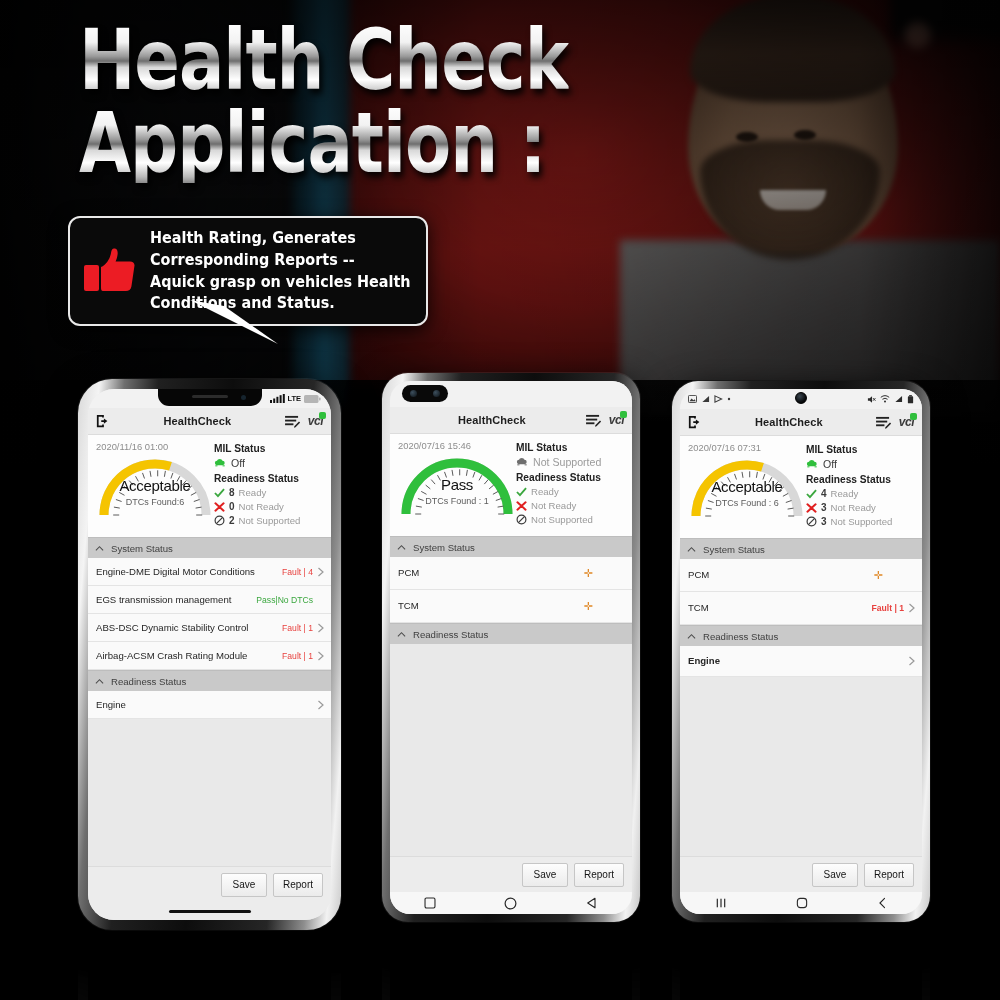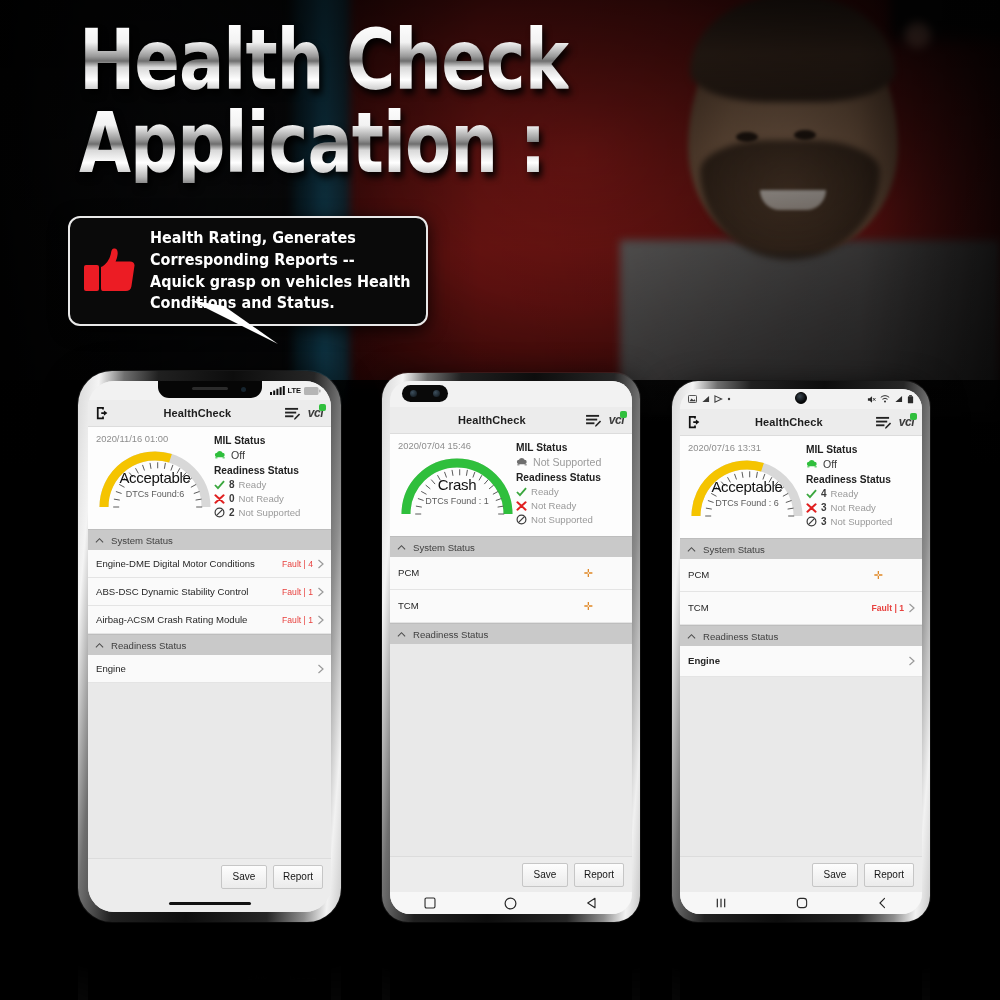--- a/index.html
+++ b/index.html
@@ -304,21 +304,21 @@
   </div>
   <div class="callout-text">Health Rating,  Generates Corresponding Reports -- Aquick grasp on vehicles Health Conditions and Status.</div>
 </div>
 <div id="callout-tail">
   <svg viewBox="0 0 90 46" width="90" height="46">
     <polygon points="0,0 88,44 34,6" fill="#ffffff"></polygon>
   </svg>
 </div>
 
 <div class="phone" id="p1" style="left:78px;top:371px;width:263px;height:551px;border-radius:34px;">
-  <div class="phone-body" style="border-radius:34px;">
+  <div class="phone-body" style="border-radius:34px;margin-top:8px;">
     <div class="screen" style="left:10px;top:10px;right:10px;bottom:10px;width:243px;height:531px;border-radius:26px;">
       <div class="notch">
         <div class="notch-speaker"></div>
         <div class="notch-cam"></div>
       </div>
       <div class="statusbar" style="justify-content:flex-end;padding-right:10px;height:19px;">
         <svg width="15" height="9" viewBox="0 0 15 9">
           <rect x="0" y="6" width="2" height="3" fill="#111"></rect>
             <rect x="3.2" y="4.5" width="2" height="4.5" fill="#111"></rect>
           <rect x="6.4" y="2.8" width="2" height="6.2" fill="#111"></rect>
@@ -425,20 +425,25 @@
         <span class="sec-head-text">System Status</span>
       </div>
       <div class="listrow">
         <span class="row-name">Engine-DME Digital Motor Conditions</span>
         <span class="row-status st-fault">Fault | 4</span>
         <svg class="chev-right" viewBox="0 0 8 10">
             <path d="M1.5 1 L6 5 L1.5 9" fill="none" stroke="#9a9a9a" stroke-width="1.2"></path>
           </svg>
       </div>
       <div class="listrow">
+        <span class="row-name">EGS transmission management</span>
+        <span class="row-status st-pass">Pass|No DTCs</span>
+        <span class="chev-right"></span>
+      </div>
+      <div class="listrow">
         <span class="row-name">ABS-DSC Dynamic Stability Control</span>
         <span class="row-status st-fault">Fault | 1</span>
         <svg class="chev-right" viewBox="0 0 8 10">
             <path d="M1.5 1 L6 5 L1.5 9" fill="none" stroke="#9a9a9a" stroke-width="1.2"></path>
           </svg>
       </div>
       <div class="listrow">
         <span class="row-name">Airbag-ACSM Crash Rating Module</span>
         <span class="row-status st-fault">Fault | 1</span>
         <svg class="chev-right" viewBox="0 0 8 10">
@@ -487,21 +492,21 @@
           <path d="M10 12 l5 -5 1.2 1.2 -5 5 -1.6 .4 Z" fill="#222"></path>
         </svg>
         <div class="icon-vci">
           <span>vci</span>
           <span class="vci-badge" style="background:#2fbf3c;"></span>
         </div>
       </div>
 
       <div class="summary">
         <div class="sum-left">
-          <div class="date-text">2020/07/04 15:46</div>
+          <div class="date-text">2020/07/16 15:46</div>
           <div class="gauge">
             <svg width="118" height="62" viewBox="0 0 118 62">
               <path d="M8 60 A51 51 0 0 1 110 60" fill="none" stroke="#d8d8d8" stroke-width="9"></path>
               <path d="M8 60 A51 51 0 0 1 110 60" fill="none" stroke="#2fbf3c" stroke-width="9"></path>
               <g stroke="#5a5a5a" stroke-width="1">
                 <line x1="17.2" y1="60" x2="23.2" y2="60"></line>
                   <line x1="17.9" y1="52.1" x2="23.8" y2="53.1"></line>
                 <line x1="19.9" y1="44.5" x2="25.6" y2="46.5"></line>
                   <line x1="23.2" y1="37.4" x2="28.5" y2="40.3"></line>
                 <line x1="27.7" y1="31.1" x2="32.3" y2="34.9"></line>
@@ -514,21 +519,21 @@
                   <line x1="76.9" y1="17.9" x2="74.9" y2="23.5"></line>
                 <line x1="83.9" y1="21.2" x2="81" y2="26.4"></line>
                   <line x1="90.2" y1="25.6" x2="86.3" y2="30.1"></line>
                 <line x1="95.7" y1="31.1" x2="91.1" y2="34.9"></line>
                   <line x1="100.2" y1="37.4" x2="94.9" y2="40.3"></line>
                 <line x1="103.5" y1="44.5" x2="97.8" y2="46.5"></line>
                   <line x1="105.5" y1="52.1" x2="99.6" y2="53.1"></line>
                 <line x1="106.2" y1="60" x2="100.2" y2="60"></line>
               </g>
             </svg>
-            <div class="gauge-label">Crash</div>
+            <div class="gauge-label">Pass</div>
             <div class="gauge-sub">DTCs Found : 1</div>
           </div>
         </div>
         <div class="sum-right">
           <div class="mil-title">MIL Status</div>
           <div class="mil-row">
             <svg width="12" height="10" viewBox="0 0 14 11">
               <path d="M3.5 8 q-2.5 0 -2.5 -2.5 0 -2.5 2.5 -2.5 .6 -2.2 3.2 -2.2 2.6 0 3.2 2.2 2.6 0 2.6 2.5 0 2.5 -2.6 2.5 Z" fill="#6e6e6e"></path>
               <rect x="1.5" y="8.2" width="2.5" height="1.2" fill="#6e6e6e"></rect>
               <rect x="10" y="8.2" width="2.5" height="1.2" fill="#6e6e6e"></rect>
@@ -650,21 +655,21 @@
           <path d="M10 12 l5 -5 1.2 1.2 -5 5 -1.6 .4 Z" fill="#222"></path>
         </svg>
         <div class="icon-vci">
           <span>vci</span>
           <span class="vci-badge"></span>
         </div>
       </div>
 
       <div class="summary">
         <div class="sum-left">
-          <div class="date-text">2020/07/16 13:31</div>
+          <div class="date-text">2020/07/16 07:31</div>
           <div class="gauge">
             <svg width="118" height="62" viewBox="0 0 118 62">
               <path d="M8 60 A51 51 0 0 1 110 60" fill="none" stroke="#d8d8d8" stroke-width="9"></path>
               <path d="M8 60 A51 51 0 0 1 74.5 11.3" fill="none" stroke="#f5c400" stroke-width="9"></path>
               <g stroke="#5a5a5a" stroke-width="1">
                 <line x1="17.2" y1="60" x2="23.2" y2="60"></line>
                   <line x1="17.9" y1="52.1" x2="23.8" y2="53.1"></line>
                 <line x1="19.9" y1="44.5" x2="25.6" y2="46.5"></line>
                   <line x1="23.2" y1="37.4" x2="28.5" y2="40.3"></line>
                 <line x1="27.7" y1="31.1" x2="32.3" y2="34.9"></line>

